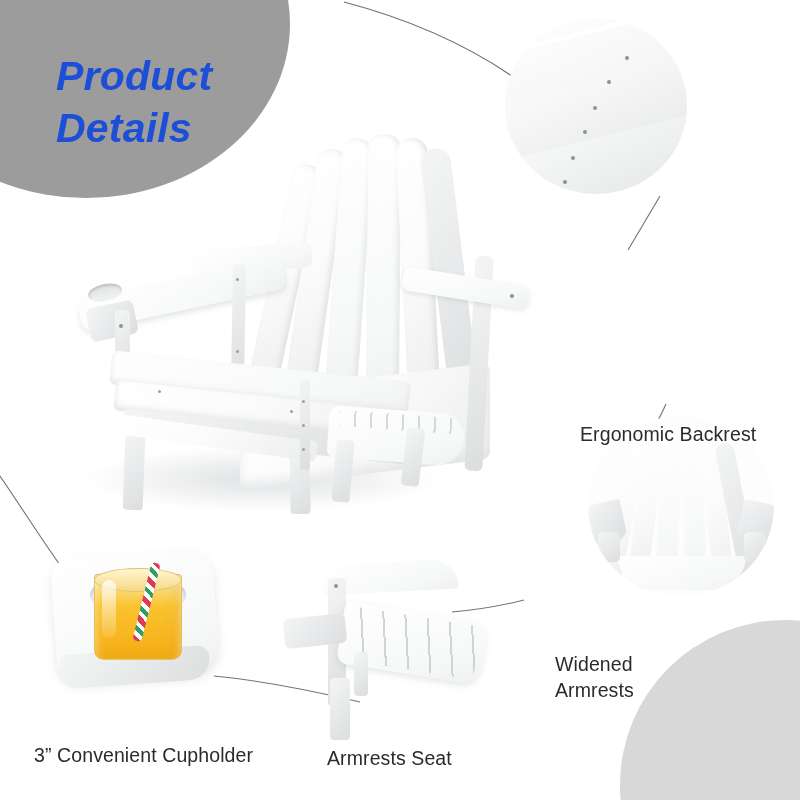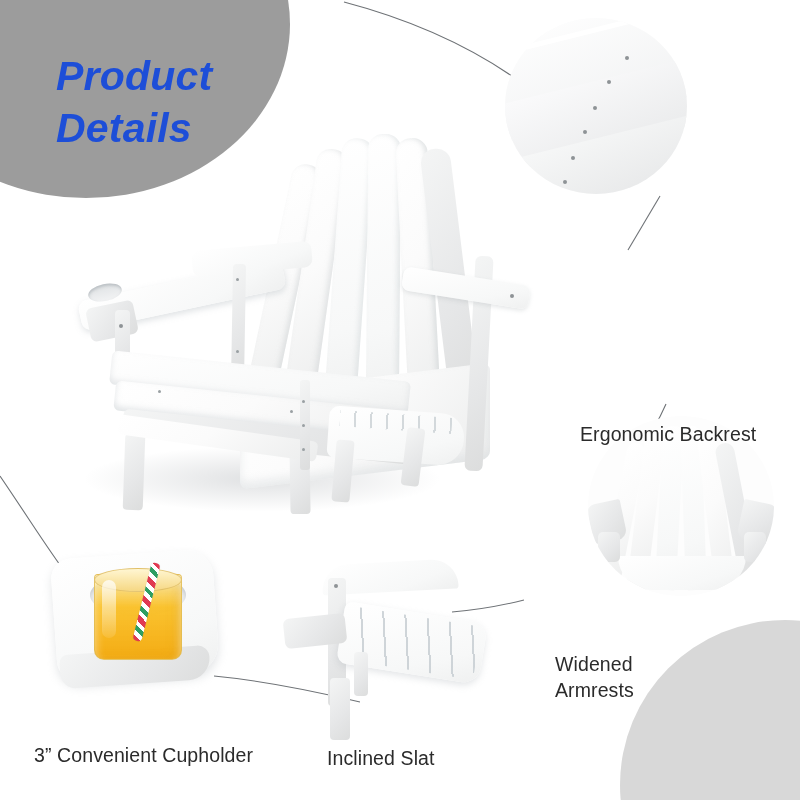--- a/index.html
+++ b/index.html
@@ -241,16 +241,16 @@
 
       <path d="M 360 702 C 310 690 256 680 214 676"></path>
 
       <path d="M 0 476 C 30 520 52 556 74 584"></path>
     </g>
   </svg>
 
   <div class="lbl lbl-ergo">Ergonomic Backrest</div>
   <div class="lbl lbl-arm">Widened
 Armrests</div>
-  <div class="lbl lbl-seat">Inclined Slat</div>
+  <div class="lbl lbl-seat">Armrests Seat</div>
   <div class="lbl lbl-cup">3” Convenient Cupholder</div>
 
 </div>
 
 </body></html>

